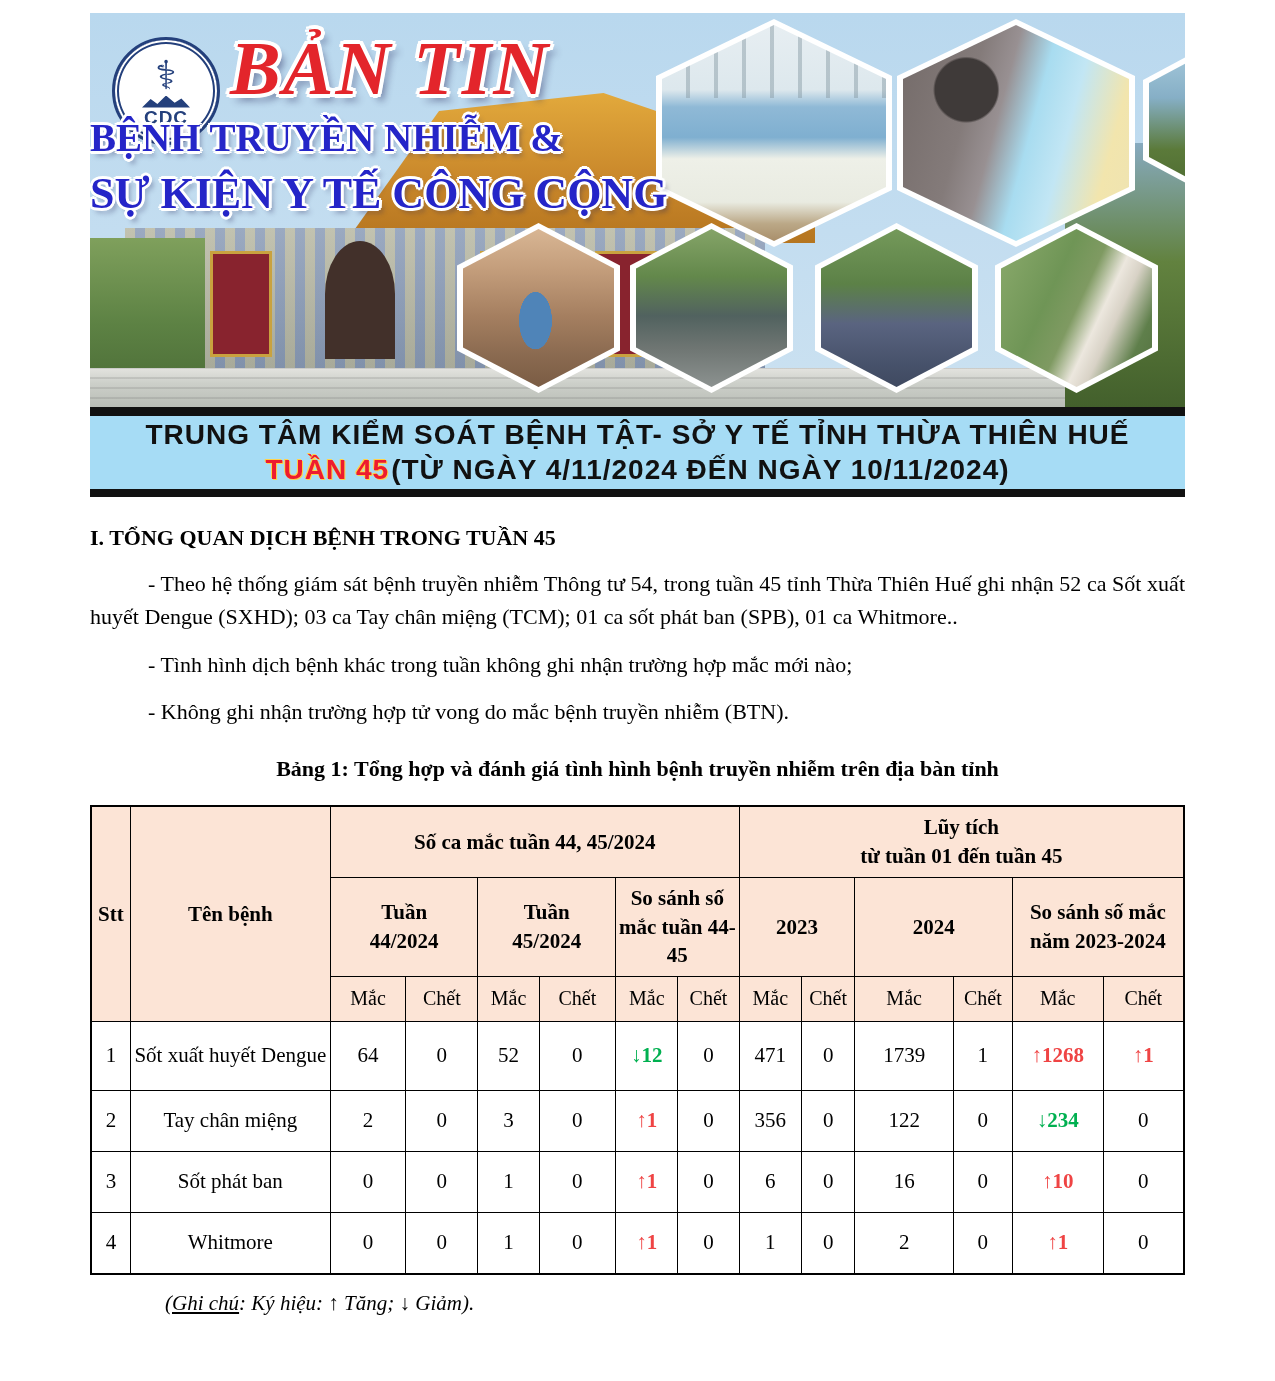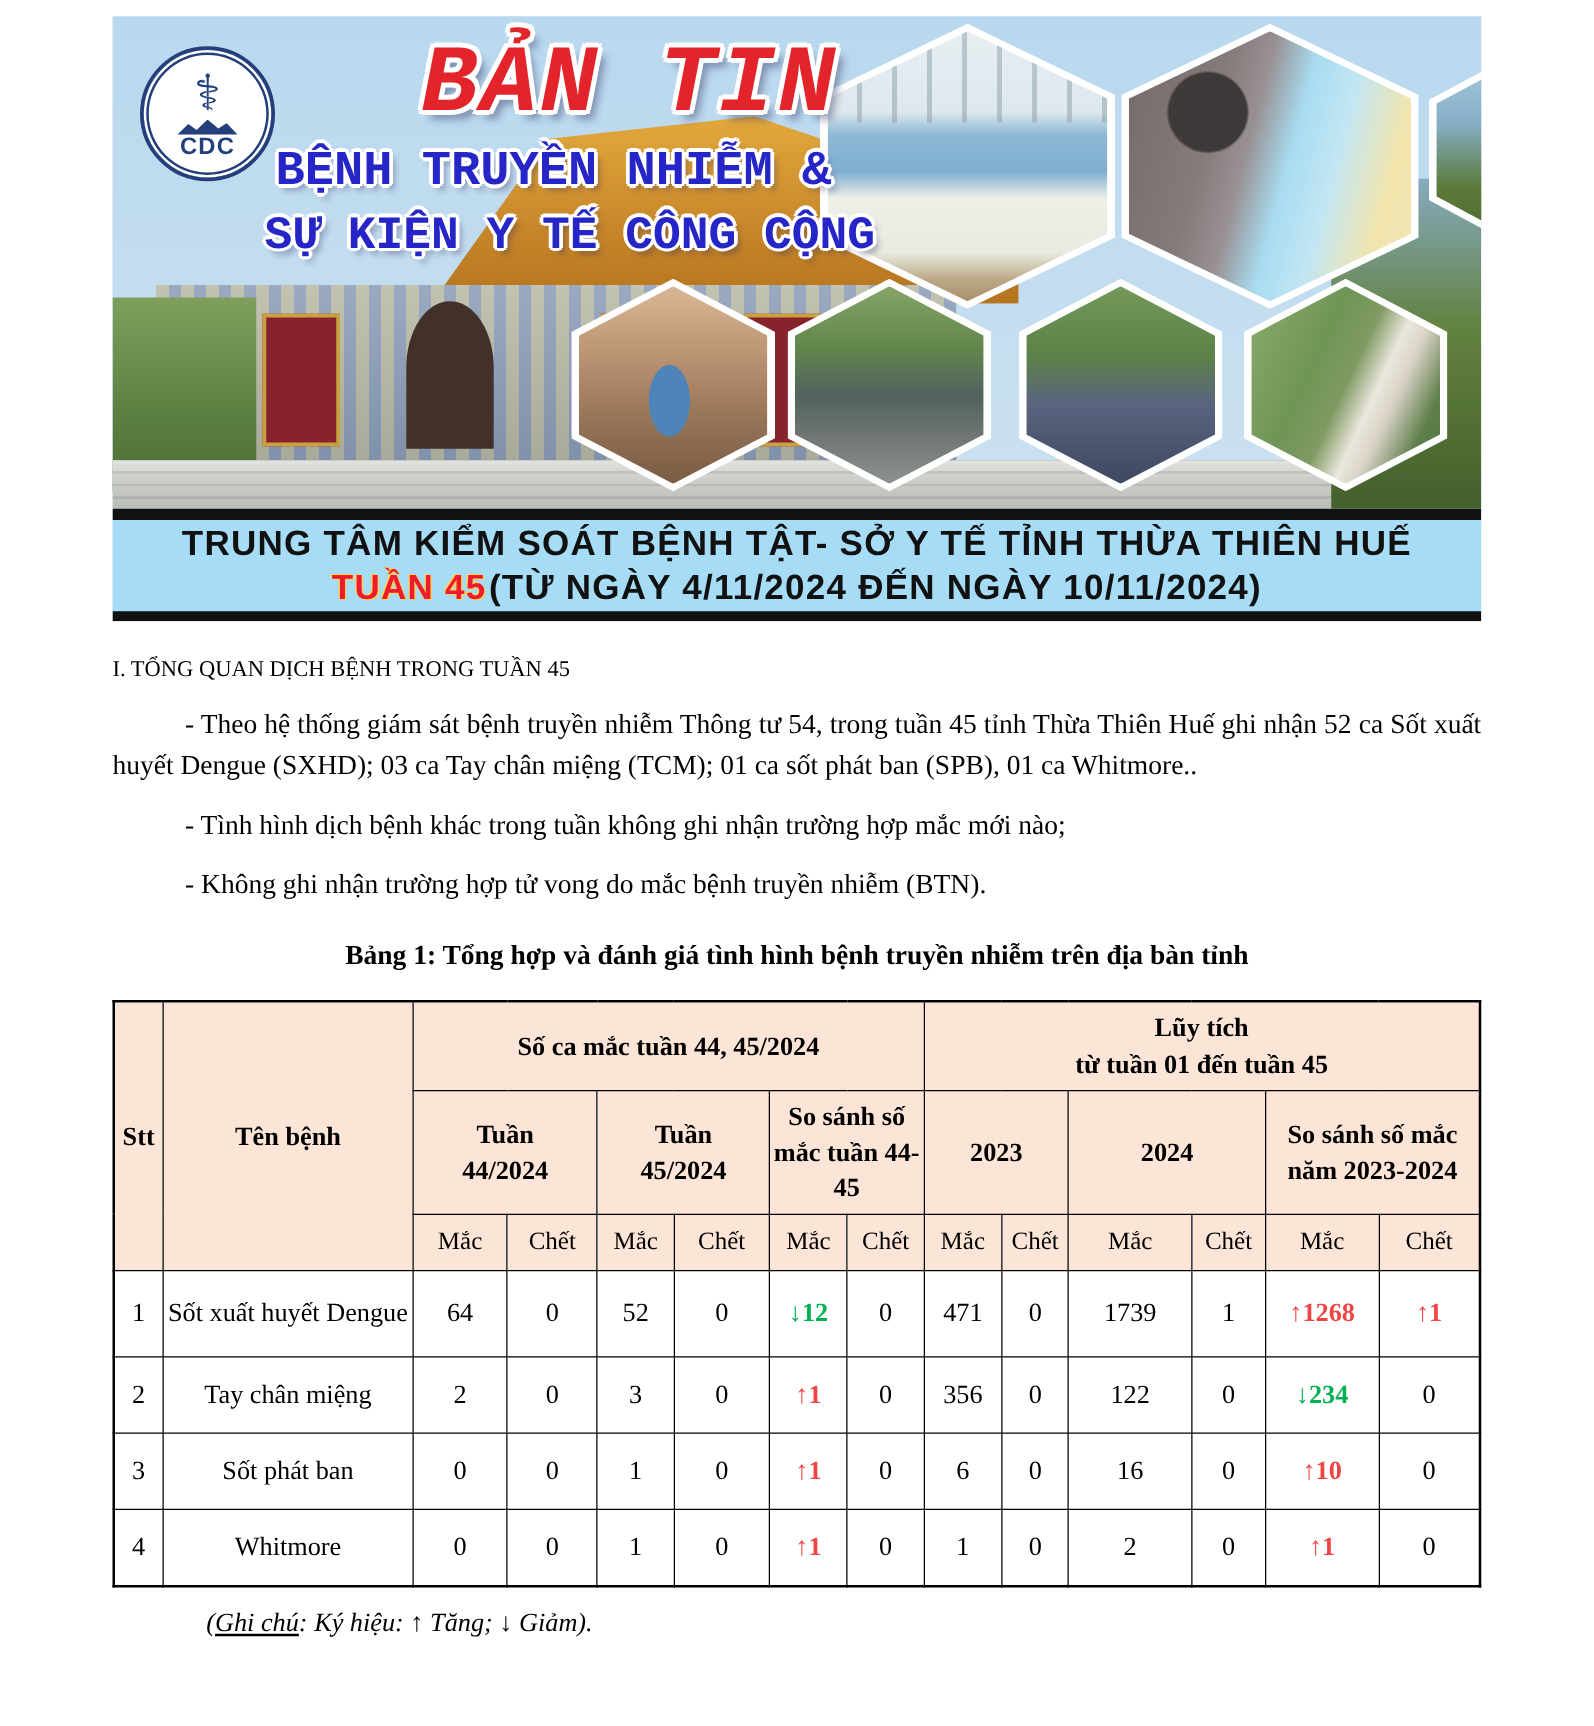--- a/index.html
+++ b/index.html
@@ -54,38 +54,38 @@
   
   .logo{position:absolute;left:22px;top:24px;width:102px;height:102px;border-radius:50%;background:#fff;
     border:3px solid #24407c;box-shadow:inset 0 0 0 2px #fff,inset 0 0 0 4px #24407c;
     display:flex;flex-direction:column;align-items:center;justify-content:center;font-family:"Liberation Sans","DejaVu Sans",sans-serif;}
   .logo .cadu{font-size:40px;line-height:40px;color:#24407c;}
   .logo .mountains{width:48px;height:12px;background:#24407c;margin-top:1px;
     clip-path:polygon(0 100%,18% 30%,32% 70%,50% 0,68% 60%,82% 25%,100% 100%);}
   .logo .cdc{font-size:19px;font-weight:bold;color:#24407c;letter-spacing:1px;line-height:20px;}
 
   
-  .ht{position:absolute;font-family:Liberation Mono, monospace;font-weight:bold;text-align:right;white-space:nowrap;}
+  .ht{position:absolute;font-family:Liberation Serif, serif;font-weight:bold;text-align:left;white-space:nowrap;}
   .ht-red{left:140px;top:12px;width:440px;font-size:76px;font-style:italic;color:#e3252b;letter-spacing:2px;
     text-shadow:-3px -3px 0 #fff,3px -3px 0 #fff,-3px 3px 0 #fff,3px 3px 0 #fff,0 4px 0 #fff,4px 0 0 #fff,0 -4px 0 #fff,-4px 0 0 #fff,6px 7px 7px rgba(40,40,90,.45);}
   .ht-blue{color:#2525c8;
     text-shadow:-2px -2px 0 #fff,2px -2px 0 #fff,-2px 2px 0 #fff,2px 2px 0 #fff,0 3px 0 #fff,3px 0 0 #fff,0 -3px 0 #fff,-3px 0 0 #fff,4px 5px 5px rgba(40,40,90,.4);}
   .ht-b1{left:0px;top:102px;width:575px;font-size:39px;}
-  .ht-b2{left:0px;top:155px;width:610px;font-size:37px;}
+  .ht-b2{left:0px;top:155px;width:610px;font-size:44px;}
 
   
   .banner{position:absolute;left:0;bottom:0;width:1095px;height:90px;background:#a6dcf5;
     border-top:9px solid #111;border-bottom:8px solid #111;box-sizing:border-box;
     font-family:"Liberation Sans","DejaVu Sans",sans-serif;font-weight:bold;text-align:center;color:#111;}
   .banner .l1{font-size:28px;line-height:37px;letter-spacing:1px;}
   .banner .l2{font-size:28px;line-height:34px;letter-spacing:1px;}
   .banner .week{color:#ed1b2f;text-shadow:1px 1px 0 #ffd24a,-1px -1px 0 #ffd24a;margin-right:2px;}
 
   
-  .h1{margin:28px 0 0 0;font-size:18px;font-weight:normal;}
+  .h1{margin:28px 0 0 0;font-size:22px;font-weight:bold;}
   .para{margin:16px 0 0 0;font-size:22px;line-height:1.52;text-align:justify;text-indent:58px;}
   .para.single{margin-top:14px;}
   .tbl-title{margin-top:16px;text-align:center;font-weight:bold;font-size:22px;line-height:2.18;}
 
   
   table.data{width:1095px;margin-top:12px;border-collapse:collapse;border:2px solid #000;table-layout:fixed;}
   table.data th,table.data td{border:1px solid #000;text-align:center;vertical-align:middle;padding:2px 2px;overflow:hidden;}
   table.data th{background:#fce4d6;font-weight:bold;font-size:21px;line-height:1.35;}
   tr.hsub th{font-weight:normal;font-size:20px;height:40px;padding:2px 0;}
   tr.hg1 th{height:66px;}

